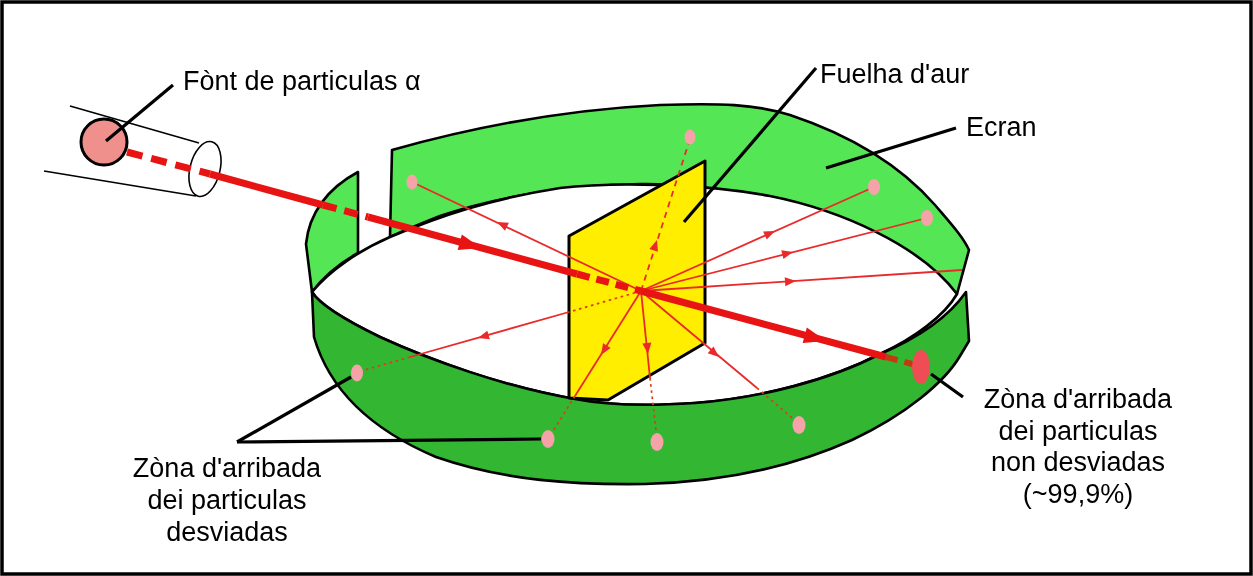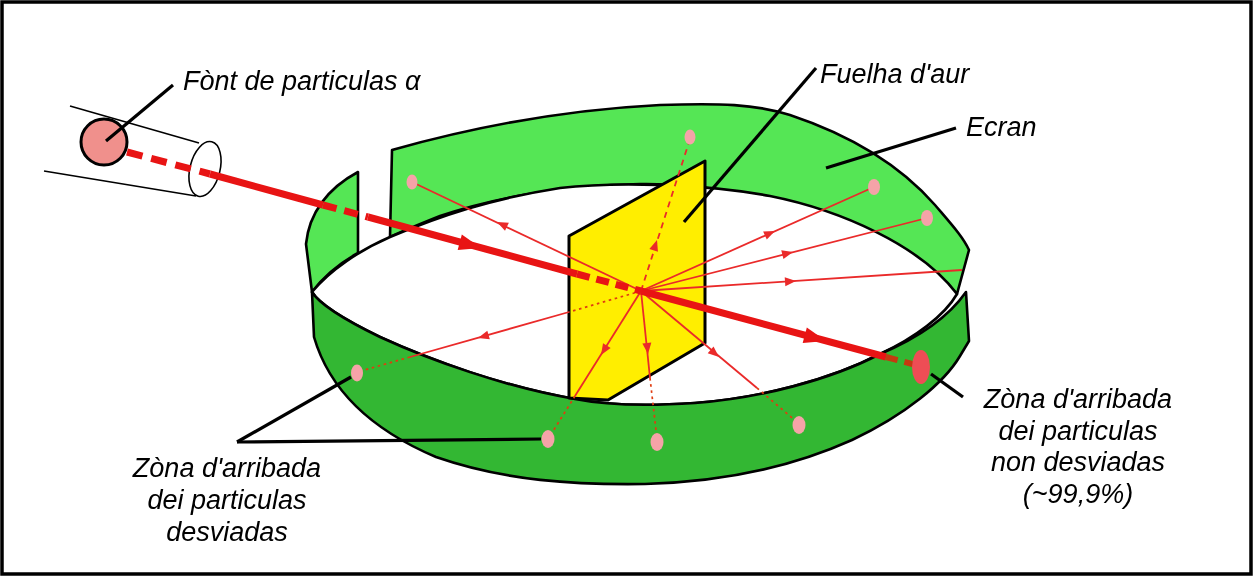--- a/index.html
+++ b/index.html
@@ -1,17 +1,17 @@
 <!DOCTYPE html>
 <html><head>
 <meta charset="utf-8">
 <style>
   html,body{margin:0;padding:0;background:#ffffff;}
   .canvas{position:relative;width:1253px;height:576px;background:#fff;overflow:hidden;
-          font-family:"Liberation Sans", sans-serif;font-style:italic;}
+          font-family:"Liberation Sans", sans-serif;}
   svg{position:absolute;left:0;top:0;}
   text{font-family:"Liberation Sans", sans-serif;font-size:27px;fill:#000;}
 </style>
 </head>
 <body>
 
 <div class="canvas">
 <svg width="1253" height="576" viewBox="0 0 1253 576">
 
   <rect x="2" y="2" width="1249" height="572" fill="none" stroke="#000" stroke-width="3.5"></rect>

